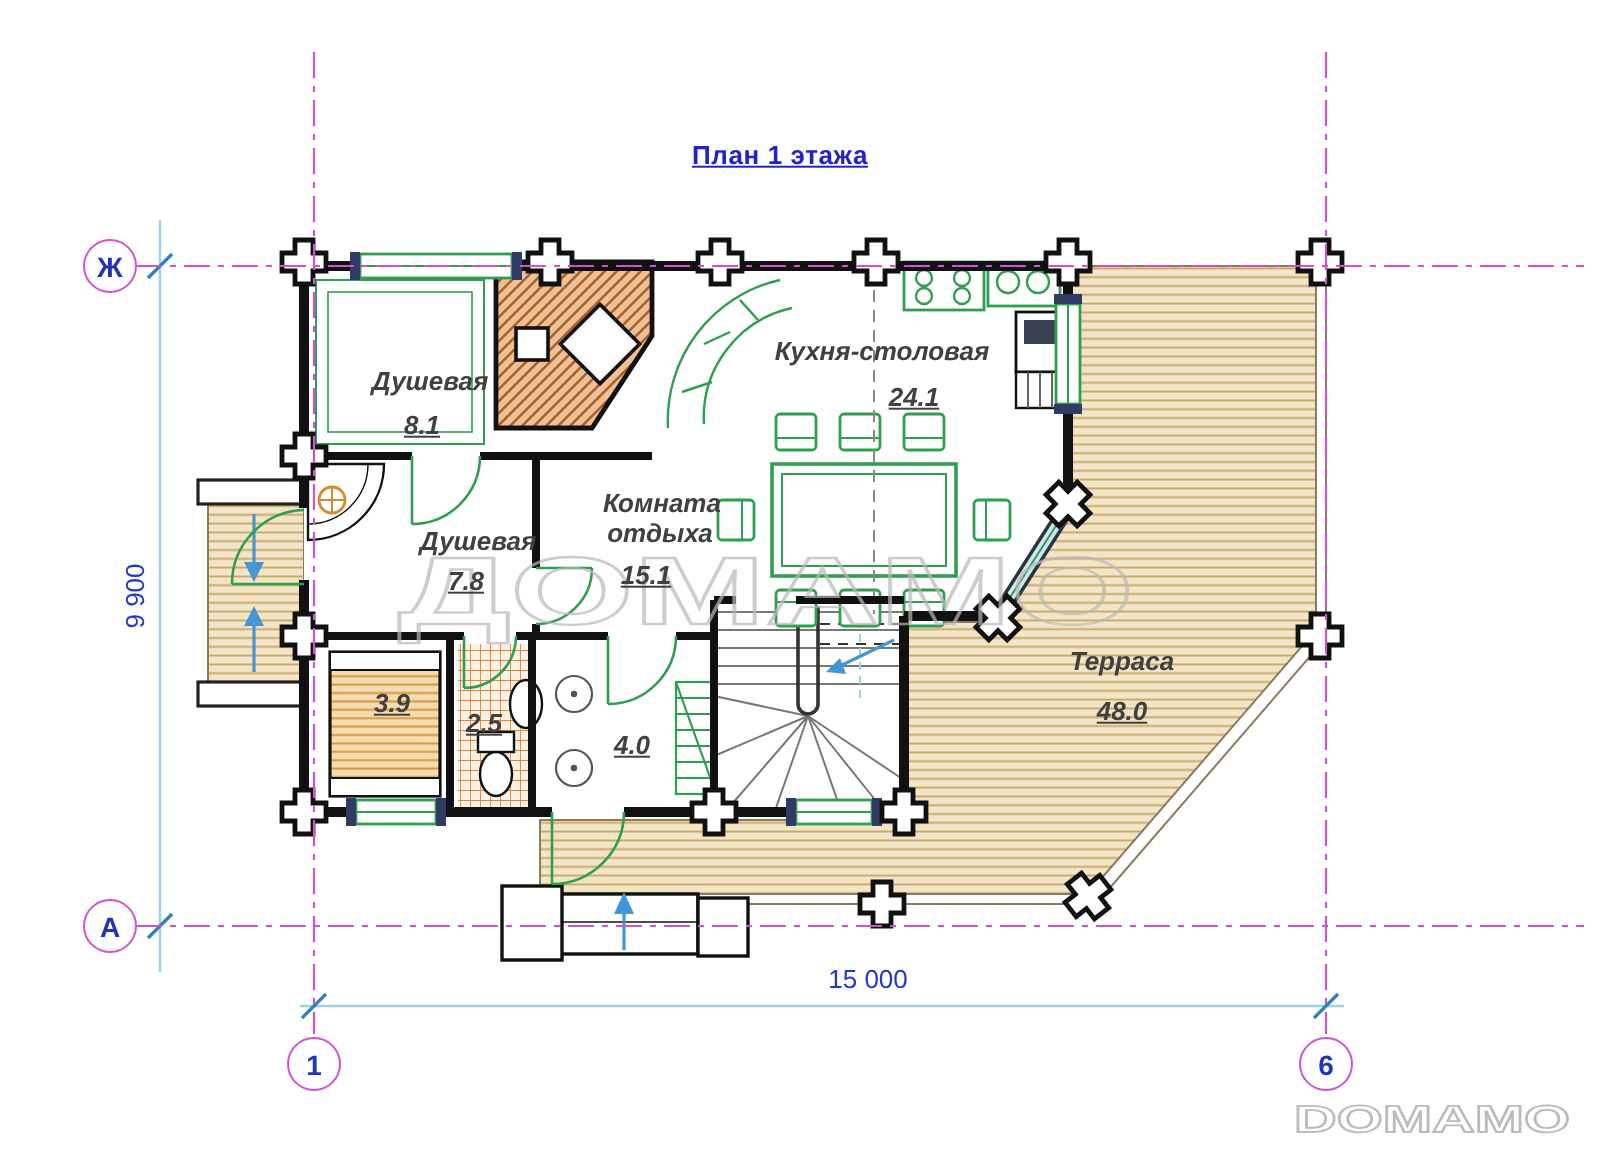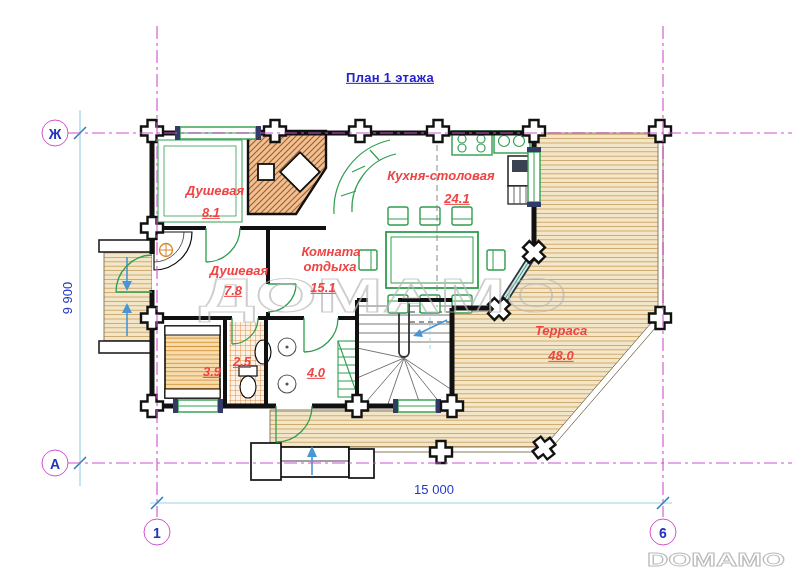--- a/index.html
+++ b/index.html
@@ -1,19 +1,19 @@
 <!DOCTYPE html>
 <html><head>
 <meta charset="utf-8">
 <style>
   html,body{margin:0;padding:0;background:#fff;}
   .stage{position:relative;width:800px;height:581px;background:#ffffff;overflow:hidden;
          font-family:"Liberation Sans",sans-serif;}
   .stage svg{position:absolute;left:0;top:0;}
-  .lbl{position:absolute;transform:translate(-50%,-50%);color:#ef4444;font-weight:bold;
+  .lbl{position:absolute;transform:translate(-50%,-50%);color:#404040;font-weight:bold;
        font-style:italic;font-size:13px;white-space:nowrap;text-align:center;line-height:1.1;}
   .area{text-decoration:underline;}
   .title{font-style:normal;font-size:13px;color:#2222cc;text-decoration:underline;letter-spacing:.3px;}
   .dim{font-style:normal;font-weight:normal;font-size:13px;color:#2238c8;}
   .dim-v{transform:translate(-50%,-50%) rotate(-90deg);}
   .bubble{position:absolute;transform:translate(-50%,-50%);width:25px;height:25px;border-radius:50%;
           border:1.4px solid #cf52cf;background:#fff;color:#2233bb;font-weight:bold;font-size:14px;
           display:flex;align-items:center;justify-content:center;font-style:normal;}
 </style>
 </head>
@@ -264,21 +264,21 @@
 <div class="lbl" style="left:331px;top:252px;">Комната</div>
 <div class="lbl" style="left:330px;top:267px;font-style:italic;">отдыха</div>
 <div class="lbl area" style="left:323px;top:288px;">15.1</div>
 
 <div class="lbl" style="left:441px;top:176px;">Кухня-столовая</div>
 <div class="lbl area" style="left:437px;top:199px;margin-left:20px;">24.1</div>
 
 <div class="lbl" style="left:561px;top:331px;">Терраса</div>
 <div class="lbl area" style="left:561px;top:356px;text-align:right;">48.0</div>
 
-<div class="lbl area" style="left:196px;top:372px;margin-left:16px;">3.9</div>
+<div class="lbl area" style="left:196px;top:352px;">3.9</div>
 <div class="lbl area" style="left:242px;top:362px;">2.5</div>
 <div class="lbl area" style="left:316px;top:373px;text-align:center;">4.0</div>
 
 <div class="lbl dim" style="left:434px;top:490px;">15 000</div>
 <div class="lbl dim dim-v" style="left:68px;top:298px;">9 900</div>
 
 <div class="bubble" style="left:55px;top:133px;">Ж</div>
 <div class="bubble" style="left:55px;top:463px;">А</div>
 <div class="bubble" style="left:157px;top:532px;">1</div>
 <div class="bubble" style="left:663px;top:532px;">6</div>

